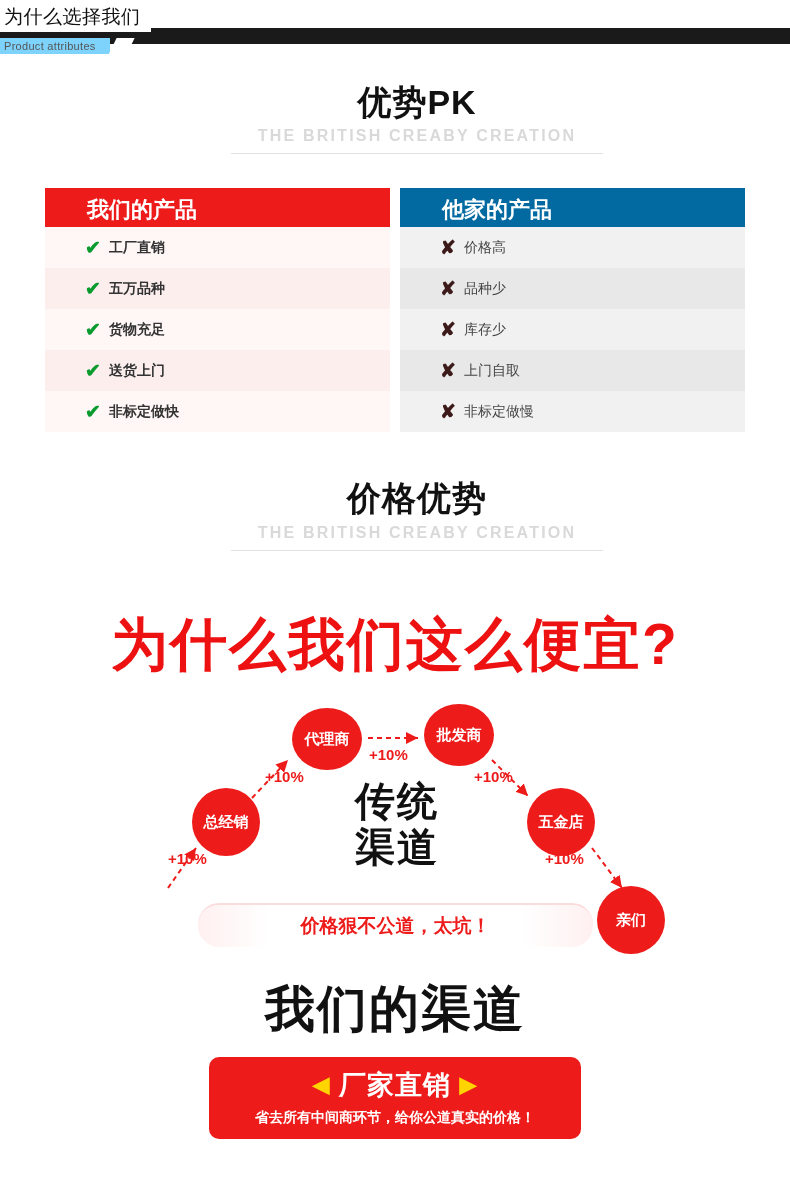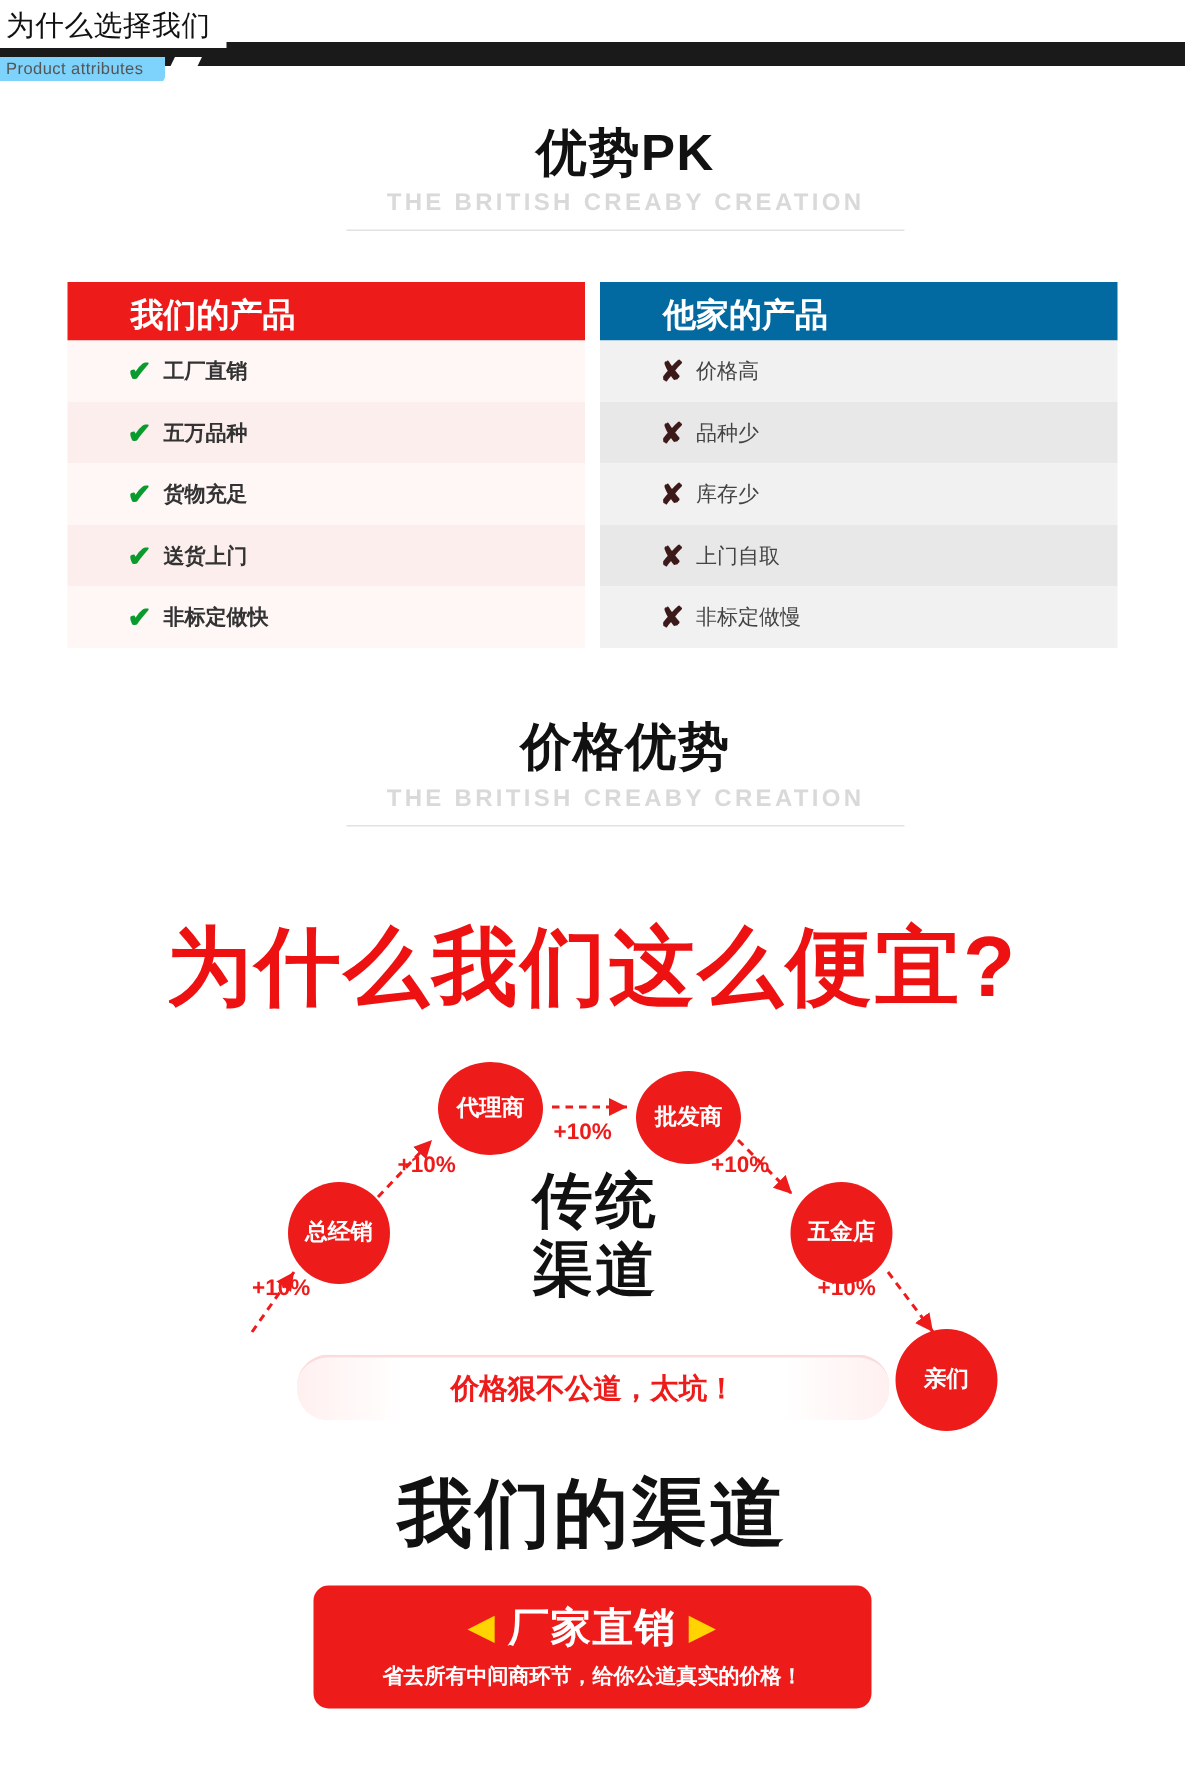--- a/index.html
+++ b/index.html
@@ -331,21 +331,21 @@
     <path d="M492,62 L528,98" stroke="#ee1b1b" stroke-width="2" stroke-dasharray="5,4" fill="none" marker-end="url(#ah)"></path>
     <path d="M592,150 L622,190" stroke="#ee1b1b" stroke-width="2" stroke-dasharray="5,4" fill="none" marker-end="url(#ah)"></path>
   </svg>
 
   <div class="node" style="left:192px;top:90px;width:68px;height:68px;">
     <span>总经销</span>
   </div>
   <div class="node" style="left:292px;top:10px;width:70px;height:62px;">
     <span>代理商</span>
   </div>
-  <div class="node" style="left:424px;top:16px;width:70px;height:62px;">
+  <div class="node" style="left:424px;top:6px;width:70px;height:62px;">
     <span>批发商</span>
   </div>
   <div class="node" style="left:597px;top:188px;width:68px;height:68px;">
     <span>亲们</span>
   </div>
   <div class="node" style="left:527px;top:90px;width:68px;height:68px;">
     <span>五金店</span>
   </div>
 
   <div class="plus" style="left:168px;top:152px;">+10%</div>

